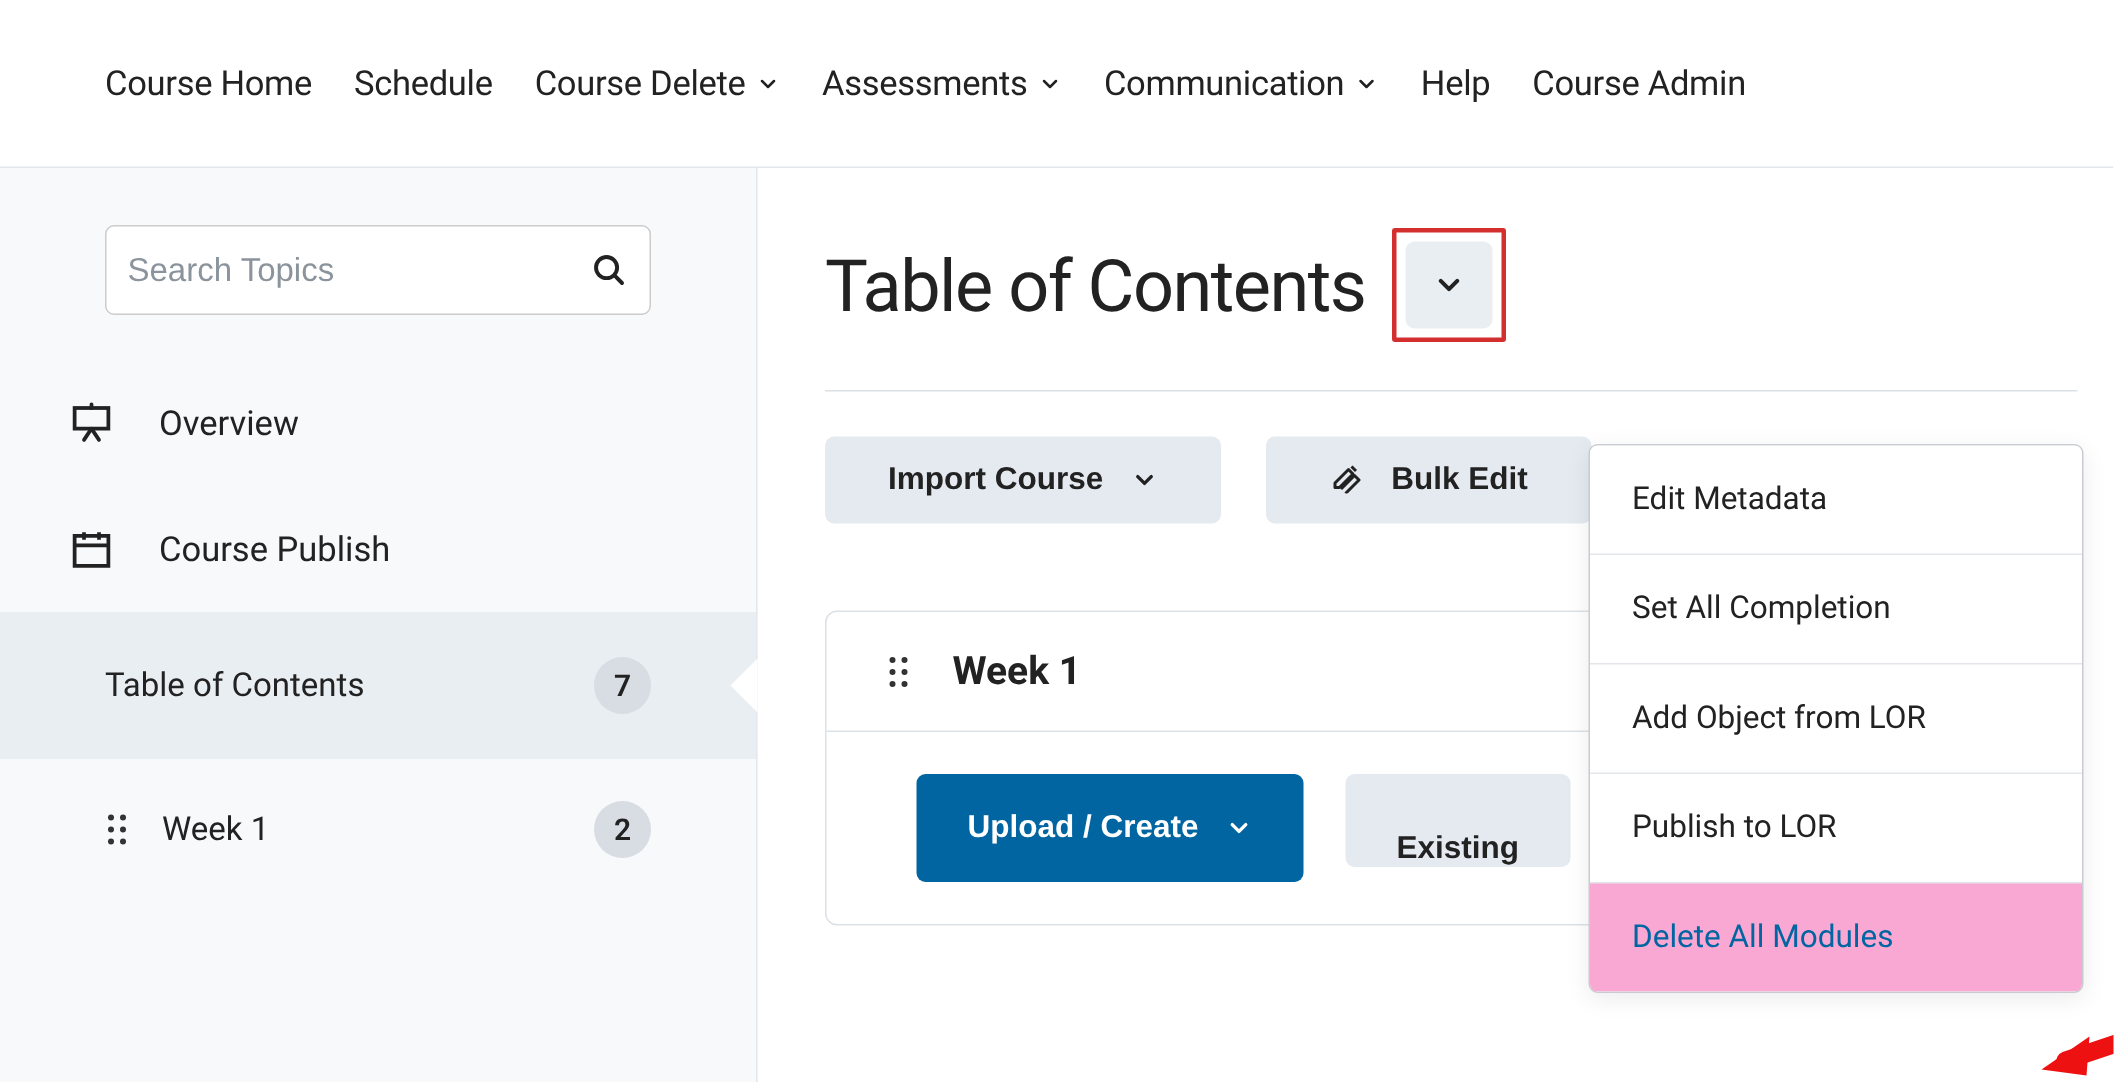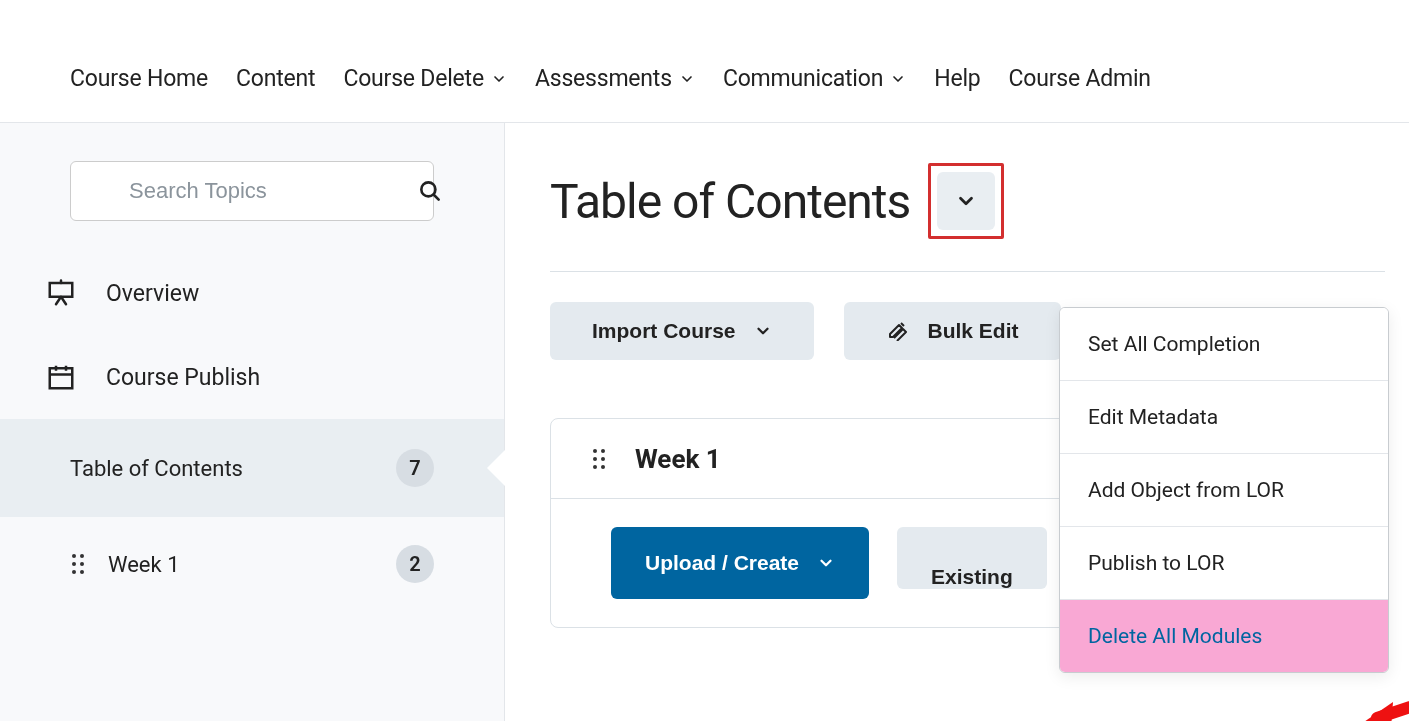--- a/index.html
+++ b/index.html
@@ -6,26 +6,25 @@
   body {
     font-family: -apple-system, BlinkMacSystemFont, "Segoe UI", Roboto, "Helvetica Neue", Arial, sans-serif;
     background: #fff;
     color: #222;
     width: 1409px;
   }
   
   .topnav {
     display: flex;
     align-items: center;
-    height: 88px;
+    height: 112px;
     padding: 0 70px;
     border-bottom: 1px solid #e3e6ea;
     background: #fff;
     gap: 28px;
-    margin-top: 35px;
   }
   .topnav a {
     font-size: 23px;
     font-weight: 400;
     color: #222;
     text-decoration: none;
     cursor: pointer;
     display: flex;
     align-items: center;
     gap: 7px;
@@ -59,21 +58,20 @@
     padding: 0 14px;
     height: 60px;
   }
   .search input {
     flex: 1;
     border: none;
     outline: none;
     font-size: 22px;
     background: transparent;
     color: #333;
-    margin-left: 44px;
   }
   .search input::placeholder {
     color: #8b949c;
   }
   .icon {
     flex: none;
     display: inline-flex;
   }
   .sidelink {
     display: flex;
@@ -281,21 +279,21 @@
     top: 555px;
     pointer-events: none;
     z-index: 20;
   }
 </style>
 </head>
 <body>
 
 <div class="topnav">
   <a>Course Home</a>
-  <a>Content</a>
+  <a>Schedule</a>
   <a>
     <span>Course Delete</span>
     <span class="caret-down">
       <svg width="16" height="16" viewBox="0 0 24 24" fill="none">
           <path d="M6 9l6 6 6-6" stroke="#222" stroke-width="2.5" stroke-linecap="round" stroke-linejoin="round"></path>
         </svg>
     </span>
   </a>
   <a>
     <span>Assessments</span>
@@ -430,22 +428,22 @@
               <path d="M6 9l6 6 6-6" stroke="#fff" stroke-width="3" stroke-linecap="round" stroke-linejoin="round"></path>
             </svg>
         </button>
         <button class="gbtn">
           <span>Existing</span>
         </button>
       </div>
     </div>
 
     <div class="dropdown">
+      <div class="dd-item">Edit Metadata</div>
       <div class="dd-item">Set All Completion</div>
-      <div class="dd-item">Edit Metadata</div>
       <div class="dd-item">Add Object from LOR</div>
       <div class="dd-item">Publish to LOR</div>
       <div class="dd-item hl">Delete All Modules</div>
     </div>
 
     <div class="arrow-annot">
       <svg width="120" height="60" viewBox="0 0 120 60">
         <defs></defs>
         <path d="M110 10 L20 40" stroke="#e11" stroke-width="12" stroke-linecap="round"></path>
         <polygon points="4,46 36,24 34,50" fill="#e11"></polygon>

